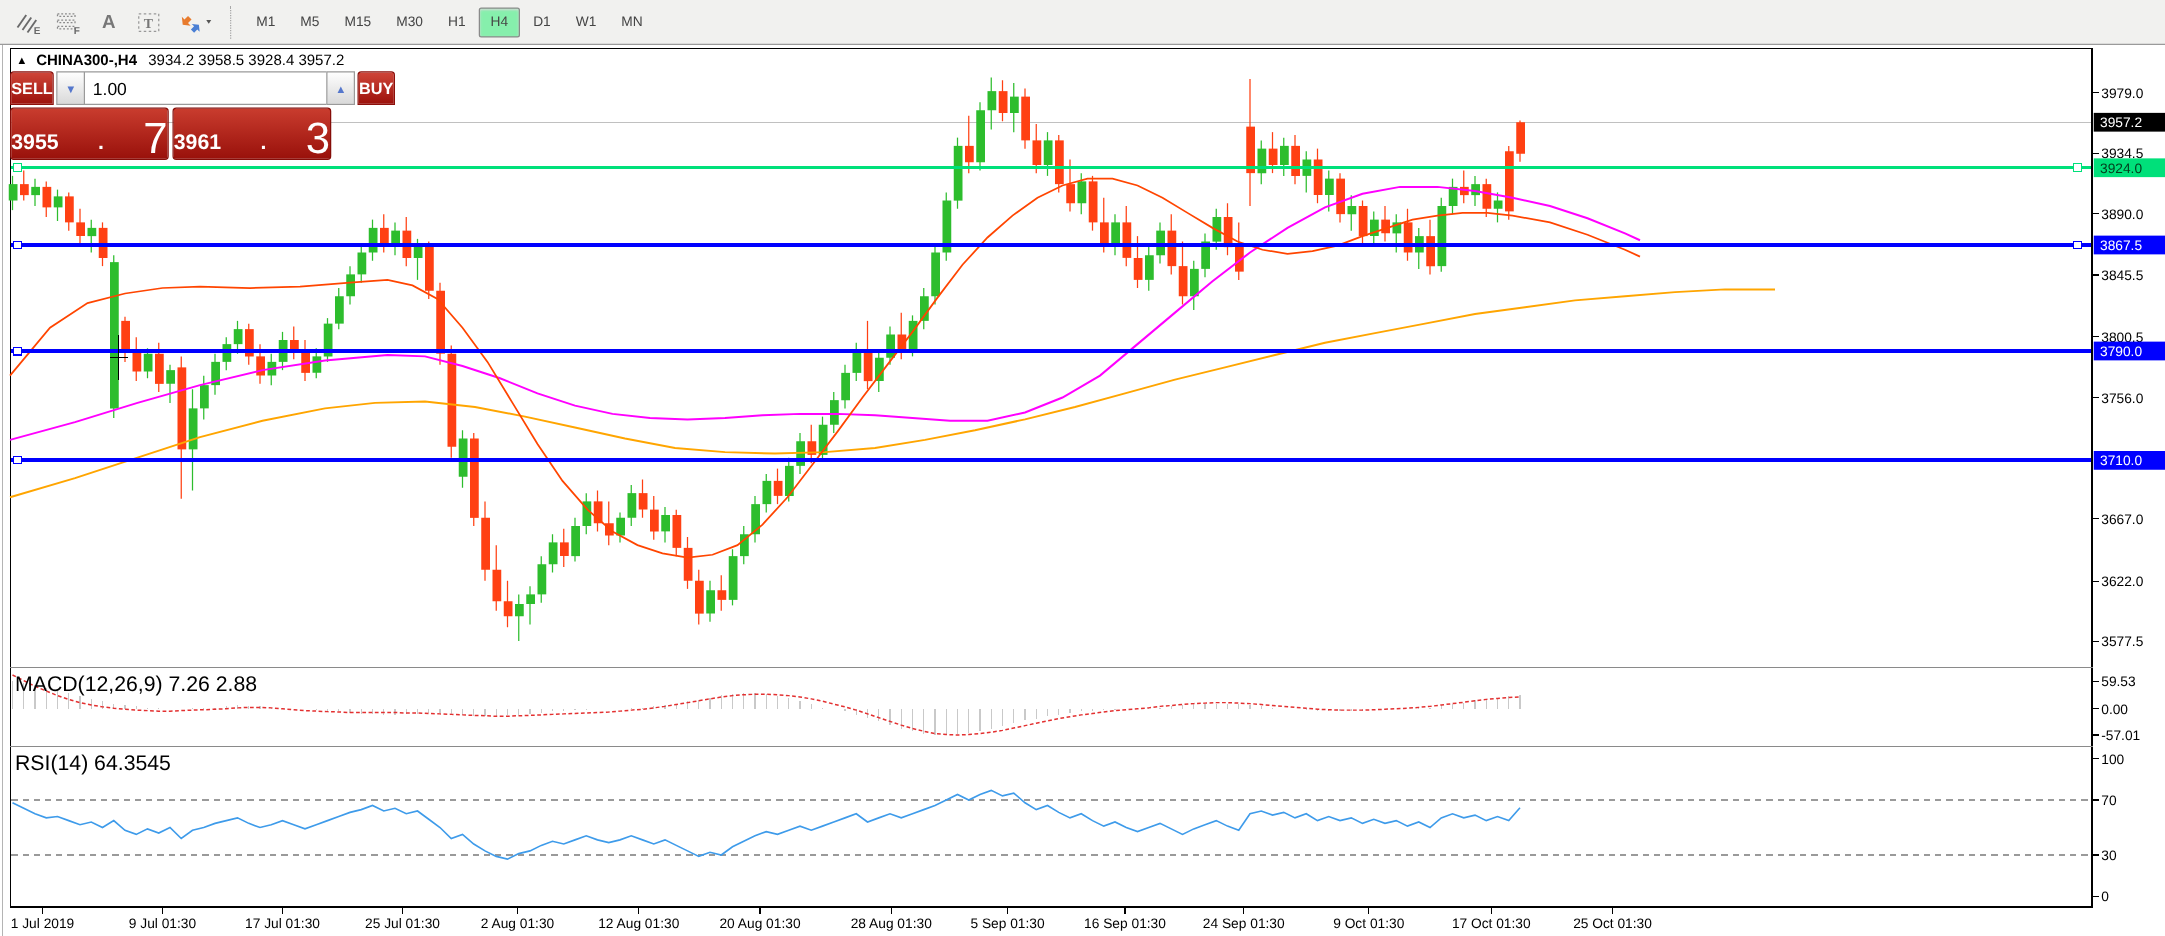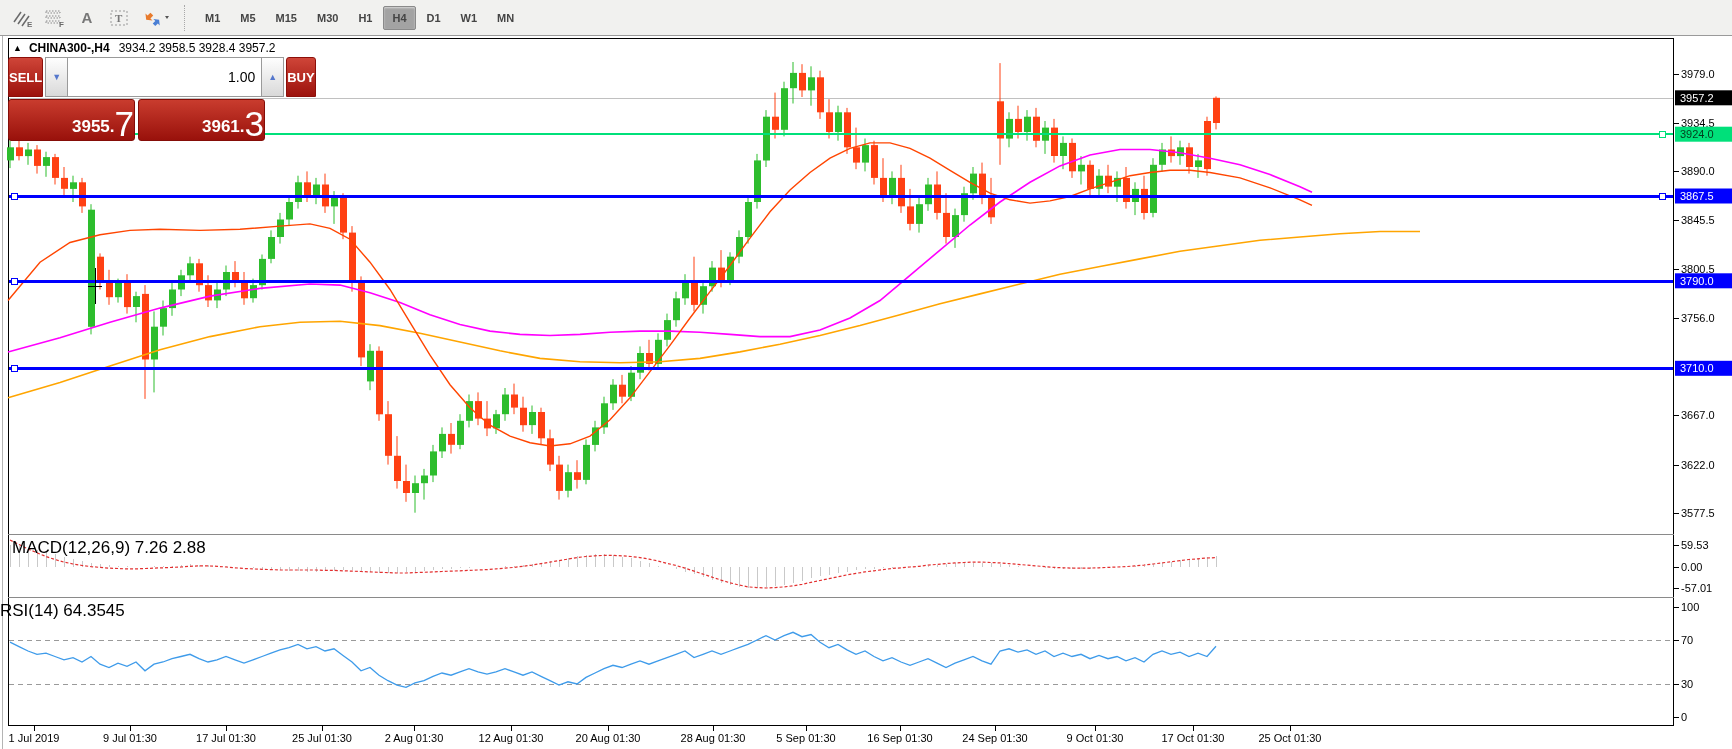--- a/index.html
+++ b/index.html
@@ -6,48 +6,48 @@
   body{width:1732px;height:749px;position:relative;background:#fff;overflow:hidden;
        font-family:"Liberation Sans",sans-serif;-webkit-font-smoothing:antialiased}
   
   .toolbar{position:absolute;left:0;top:0;width:1732px;height:36px;background:#f1f1ef;
            border-bottom:1px solid #9a9a9a;display:flex;align-items:center;
            padding-left:8px;box-sizing:border-box}
   .tbicon{width:30px;height:26px;display:flex;align-items:center;justify-content:center;
           color:#666;margin-right:2px;border-radius:2px}
   .tbsep{width:1px;height:26px;border-left:1px dotted #a8a8a8;margin:0 10px 0 6px}
   .tfwrap{display:flex;align-items:center;gap:2px}
-  .tf{font-size:11px;font-weight:700;color:#454545;padding:5px 8px;border:1px solid transparent;
+  .tf{font-size:11px;font-weight:400;color:#454545;padding:5px 8px;border:1px solid transparent;
       border-radius:2px;cursor:default}
-  .tf.active{border-color:#8a8a8a;background:#a3a3a3;box-shadow:inset 0 1px 2px #d8d8d8}
+  .tf.active{border-color:#8a8a8a;background:#86efac;box-shadow:inset 0 1px 2px #d8d8d8}
   
   #chart{position:absolute;left:0;top:0}
   
   .chart-title{position:absolute;left:13px;top:41px;font-size:12px;font-weight:700;color:#000;
                display:flex;align-items:center;white-space:nowrap}
   .chart-title .arrow{font-size:9px;margin-right:7px}
   .chart-title .ohlc{margin-left:9px;font-weight:400}
   .pane-label{position:absolute;font-size:17px;color:#000;font-weight:400;white-space:nowrap}
   
   .tpanel{position:absolute;left:8px;top:57px;width:257px}
-  .row1{display:flex;height:40px}
+  .row1{display:flex;height:27px}
   .btn-trade{background:linear-gradient(#cf4538,#9c120c);color:#fff;font-weight:700;font-size:13px;
              display:flex;align-items:center;justify-content:center;border-radius:3px 3px 0 0;
              border:1px solid #8c0f0a;box-sizing:border-box}
   .btn-sell{width:62px}
   .btn-buy{width:57px}
   .stepbtn{width:23px;background:linear-gradient(#fefefe,#d9d9d9);border:1px solid #9a9a9a;
            box-sizing:border-box;color:#5577cc;font-size:9px;display:flex;align-items:center;
            justify-content:center}
   .volwrap{display:flex;flex:1;margin:0 2px}
   .vol{flex:1;border:1px solid #9a9a9a;border-left:none;border-right:none;font-size:14px;
-       text-align:right;padding:0 6px;font-family:"Liberation Sans",sans-serif;color:#000;outline:none}
+       text-align:left;padding:0 6px;font-family:"Liberation Sans",sans-serif;color:#000;outline:none}
   .row2{display:flex;gap:3px;margin-top:2px;height:42px}
   .pricebox{flex:1;background:linear-gradient(#c93c2e,#99110b);border:1px solid #850d08;
-            border-radius:3px;color:#fff;display:flex;align-items:flex-end;justify-content:flex-end;
+            border-radius:3px;color:#fff;display:flex;align-items:flex-end;justify-content:space-between;
             padding-bottom:1px;box-sizing:border-box;overflow:hidden}
   .pb-main{font-size:17px;font-weight:700;line-height:1;margin-bottom:4px}
   .pb-dot{font-size:17px;font-weight:700;line-height:1;margin-bottom:4px}
   .pb-big{font-size:35px;font-weight:500;line-height:0.82}
 </style>
 </head>
 <body>
 
 <div class="toolbar">
   <div class="tbicon">
@@ -648,13 +648,13 @@
     </div>
     <div class="pricebox">
       <span class="pb-main">3961</span>
         <span class="pb-dot">.</span>
         <span class="pb-big">3</span>
     </div>
   </div>
 </div>
 
 <div class="pane-label" style="left:12px;top:538px">MACD(12,26,9) 7.26 2.88</div>
-<div class="pane-label" style="left:0;top:601px">RSI(14) 64.3545</div>
+<div class="pane-label" style="left:12px;top:601px">RSI(14) 64.3545</div>
 
 </body></html>

